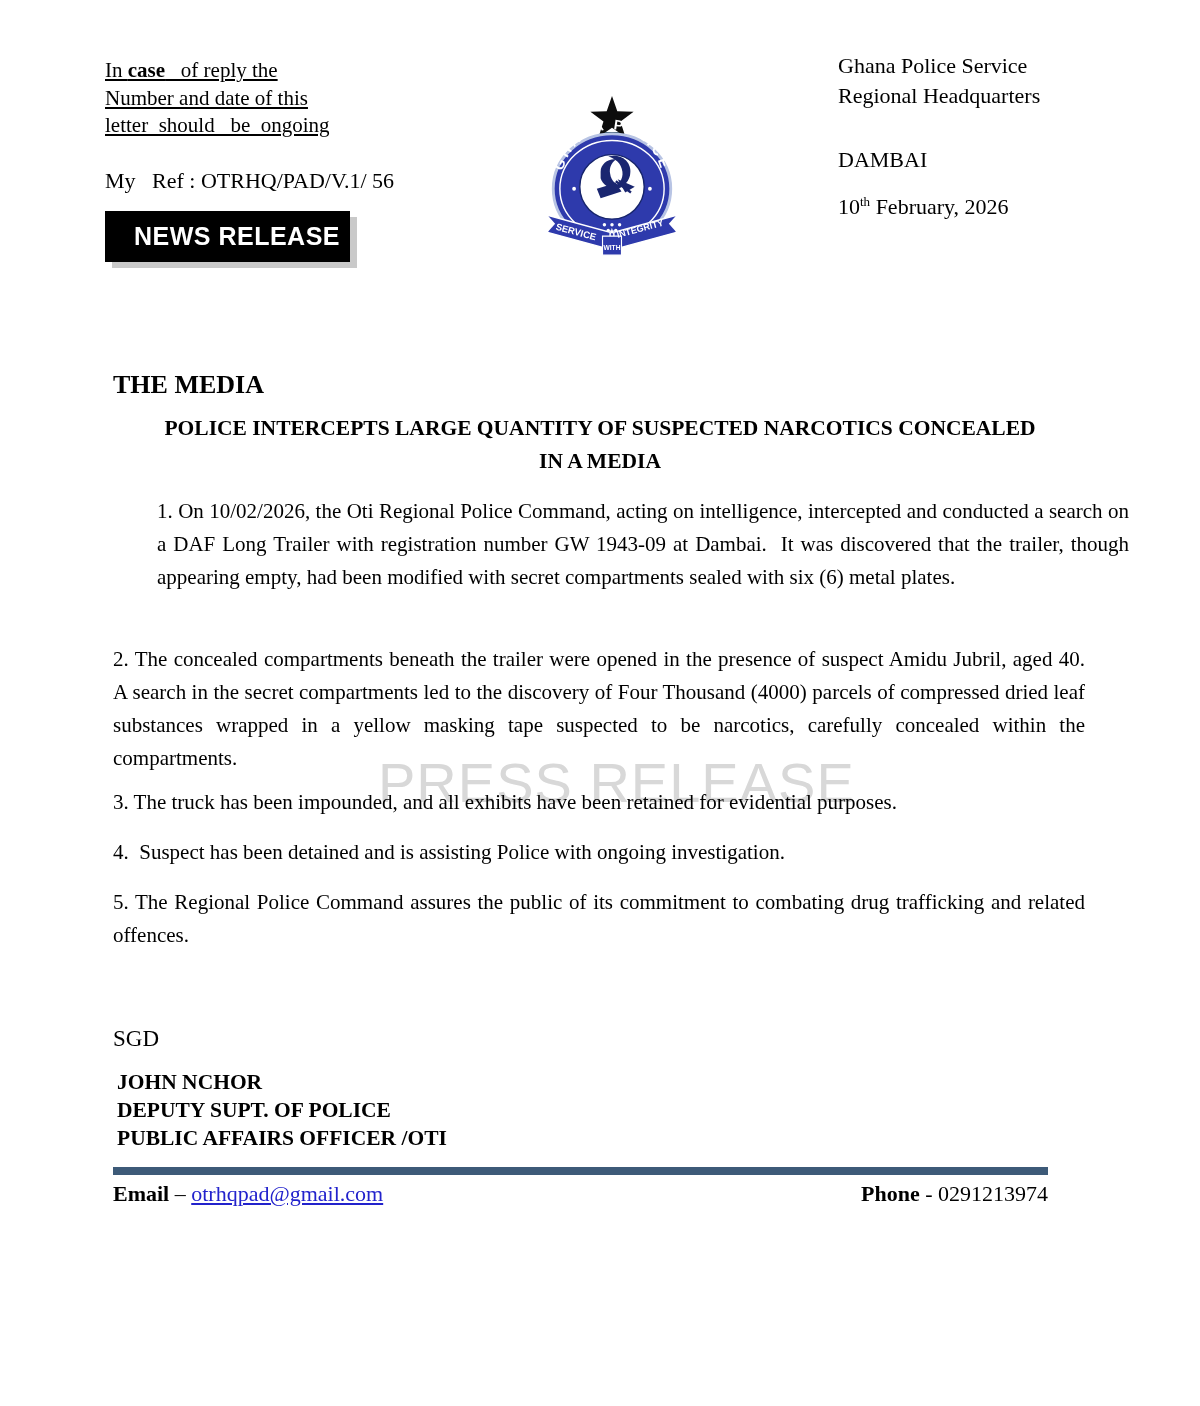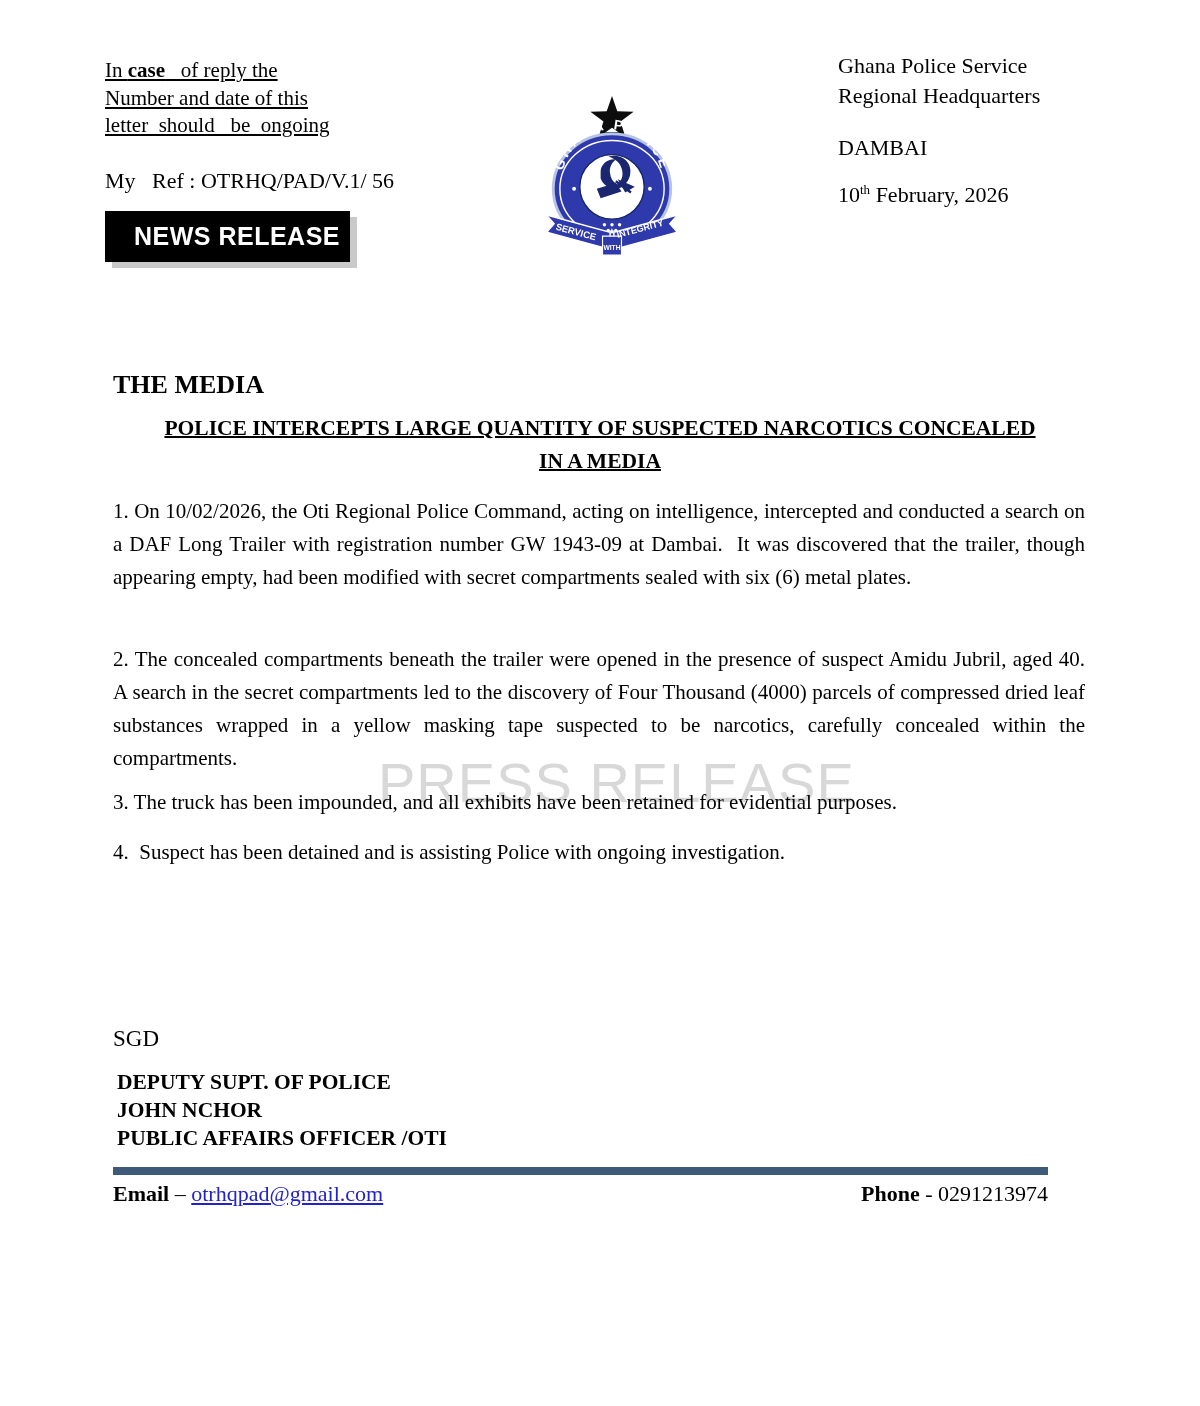--- a/index.html
+++ b/index.html
@@ -23,41 +23,41 @@
     font-weight:bold; font-size:25px;
     width:216px; padding:11px 0 11px 29px;
     letter-spacing:0.5px;
     box-shadow:7px 6px 0 var(--shadow-gray, #c9c9c9);
   }
   
   .crest { position:absolute; left:536px; top:94px; width:152px; height:163px; }
   
   .address { position:absolute; left:838px; top:51px; font-size:22px; }
   .address .line { line-height:30px; }
-  .address .city { margin-top:22px; line-height:30px; }
+  .address .city { margin-top:34px; line-height:30px; }
   .address .date { margin-top:12px; line-height:30px; }
   .address sup { font-size:13px; }
   
   .recipient { position:absolute; left:113px; top:358px; font-size:26px; font-weight:bold;margin-top:12px; }
   .headline { position:absolute; left:113px; top:412px; width:974px; text-align:center;
               font-weight:bold; font-size:21.5px; line-height:33px; }
-  .headline .hl-line { text-decoration:underline; text-decoration-thickness:2px;margin-top:7px; }
+  .headline .hl-line { text-decoration-thickness:2px;margin-top:7px; }
   .watermark {
     position:absolute; left:378px; top:750px;
     font-family:"Liberation Sans", sans-serif;
     font-size:56px; letter-spacing:1px;
     color:var(--watermark-color, #d8d8d8);
   }
   .para {
     position:absolute; left:113px; width:972px;
     font-size:21px; line-height:33px;
     text-align:justify; white-space:pre-wrap;
     margin:0;
   }
-  .p1 { top:495px; } .p2 { top:643px; } .p3 { top:786px; } .p4 { top:836px; } .p5 { top:886px; }
+  .p1 { top:495px;margin-left:44px; } .p2 { top:643px; } .p3 { top:786px; } .p4 { top:836px; } .p5 { top:886px; }
   
   .sgd { position:absolute; left:113px; top:1026px; font-size:23px; font-weight:normal; }
   .sig-block { position:absolute; left:117px; top:1068px; font-size:21.5px; font-weight:bold; line-height:28px; }
   
   .footer-rule { position:absolute; left:113px; top:1167px; width:935px; height:8px;
                  background:var(--rule-color, #3d5a78); }
   .contact-row { position:absolute; left:113px; top:1181px; width:935px;
                  display:flex; justify-content:space-between; font-size:22px;align-items:flex-end; }
   .contact-label { font-weight:bold; }
   .email-link { color:var(--link-color, #2222cc); text-decoration:underline; cursor:pointer; }
@@ -135,25 +135,26 @@
     <div><span class="hl-line">POLICE INTERCEPTS LARGE QUANTITY OF SUSPECTED NARCOTICS CONCEALED</span></div>
     <div><span class="hl-line">IN A MEDIA</span></div>
   </div>
 
   <div class="watermark">PRESS RELEASE</div>
 
   <p class="para p1">1. On 10/02/2026, the Oti Regional Police Command, acting on intelligence, intercepted and conducted a search on a DAF Long Trailer with registration number GW 1943-09 at Dambai.  It was discovered that the trailer, though appearing empty, had been modified with secret compartments sealed with six (6) metal plates.</p>
   <p class="para p2">2. The concealed compartments beneath the trailer were opened in the presence of suspect Amidu Jubril, aged 40. A search in the secret compartments led to the discovery of Four Thousand (4000) parcels of compressed dried leaf substances wrapped in a yellow masking tape suspected to be narcotics, carefully concealed within the compartments.</p>
   <p class="para p3">3. The truck has been impounded, and all exhibits have been retained for evidential purposes.</p>
   <p class="para p4">4.  Suspect has been detained and is assisting Police with ongoing investigation.</p>
+  <p class="para p5">5. The Regional Police Command assures the public of its commitment to combating drug trafficking and related offences.</p>
 
   <div class="sgd">SGD</div>
   <div class="sig-block">
+    <div>JOHN NCHOR</div>
     <div>DEPUTY SUPT. OF POLICE</div>
-    <div>JOHN NCHOR</div>
     <div>PUBLIC AFFAIRS OFFICER /OTI</div>
   </div>
 
   <div class="footer-rule"></div>
   <div class="contact-row">
     <div>
       <span class="contact-label">Email</span>
       <span>– </span><a class="email-link" href="#">otrhqpad@gmail.com</a>
     </div>
     <div>

